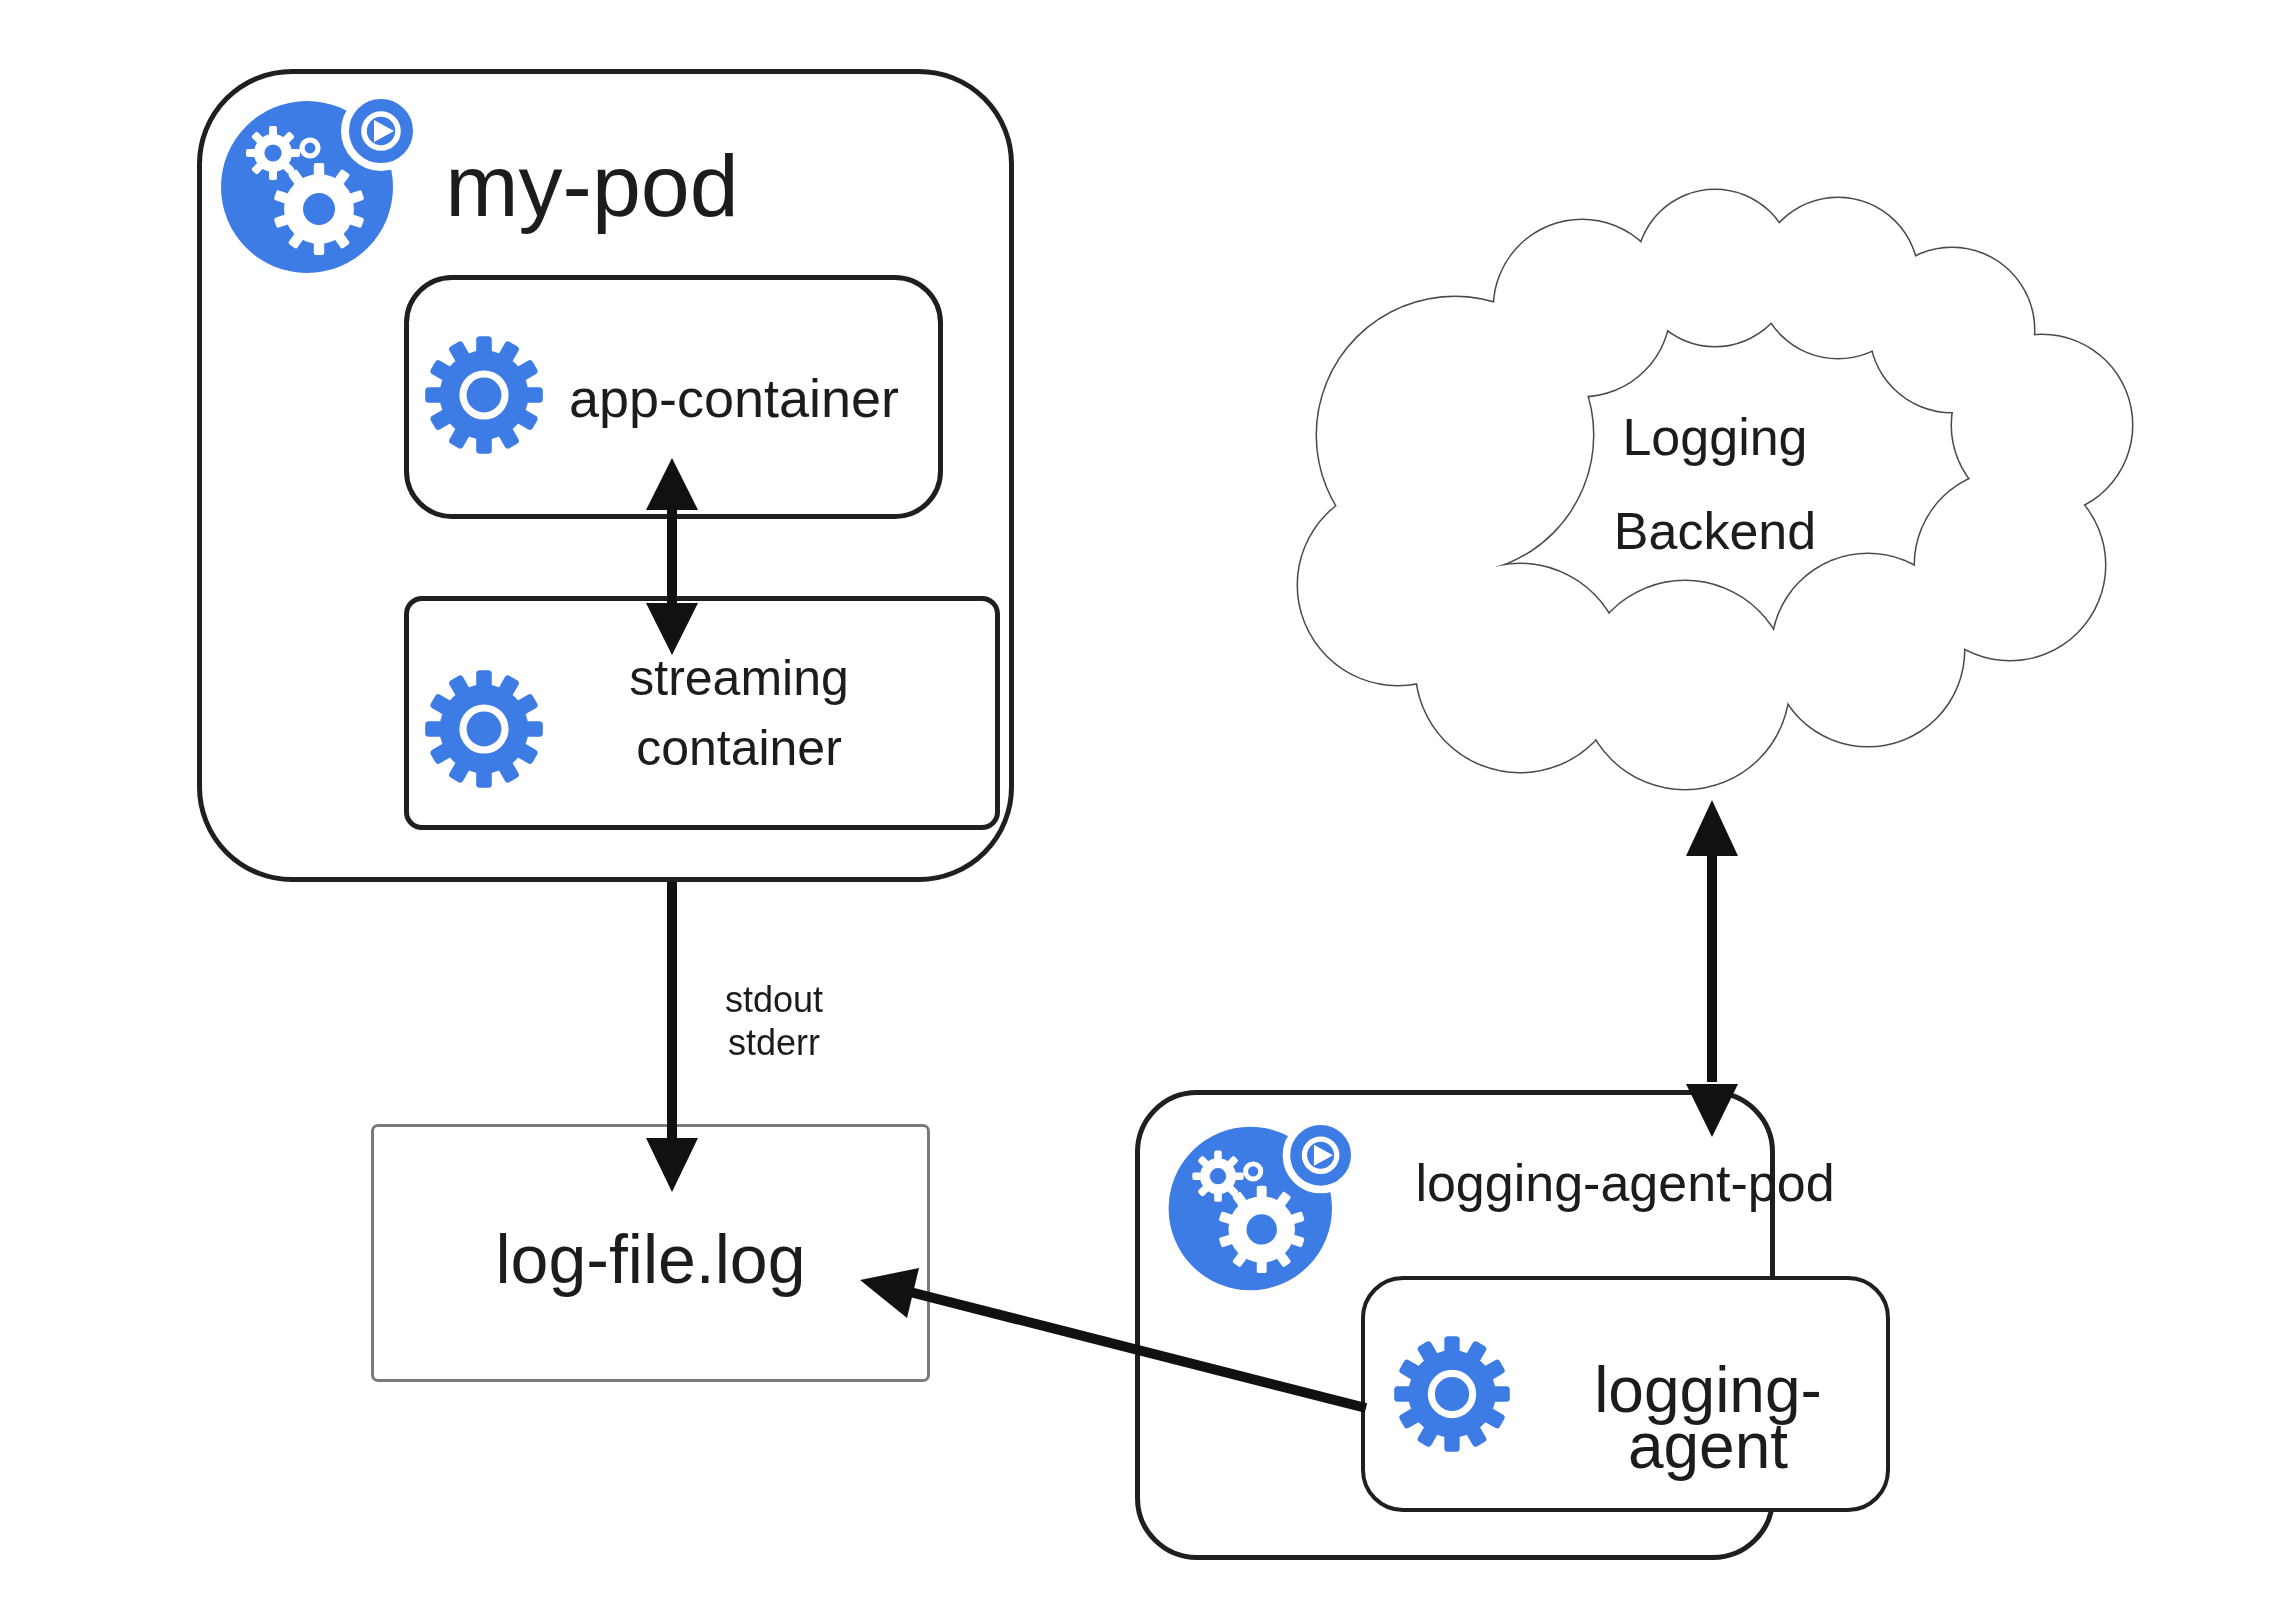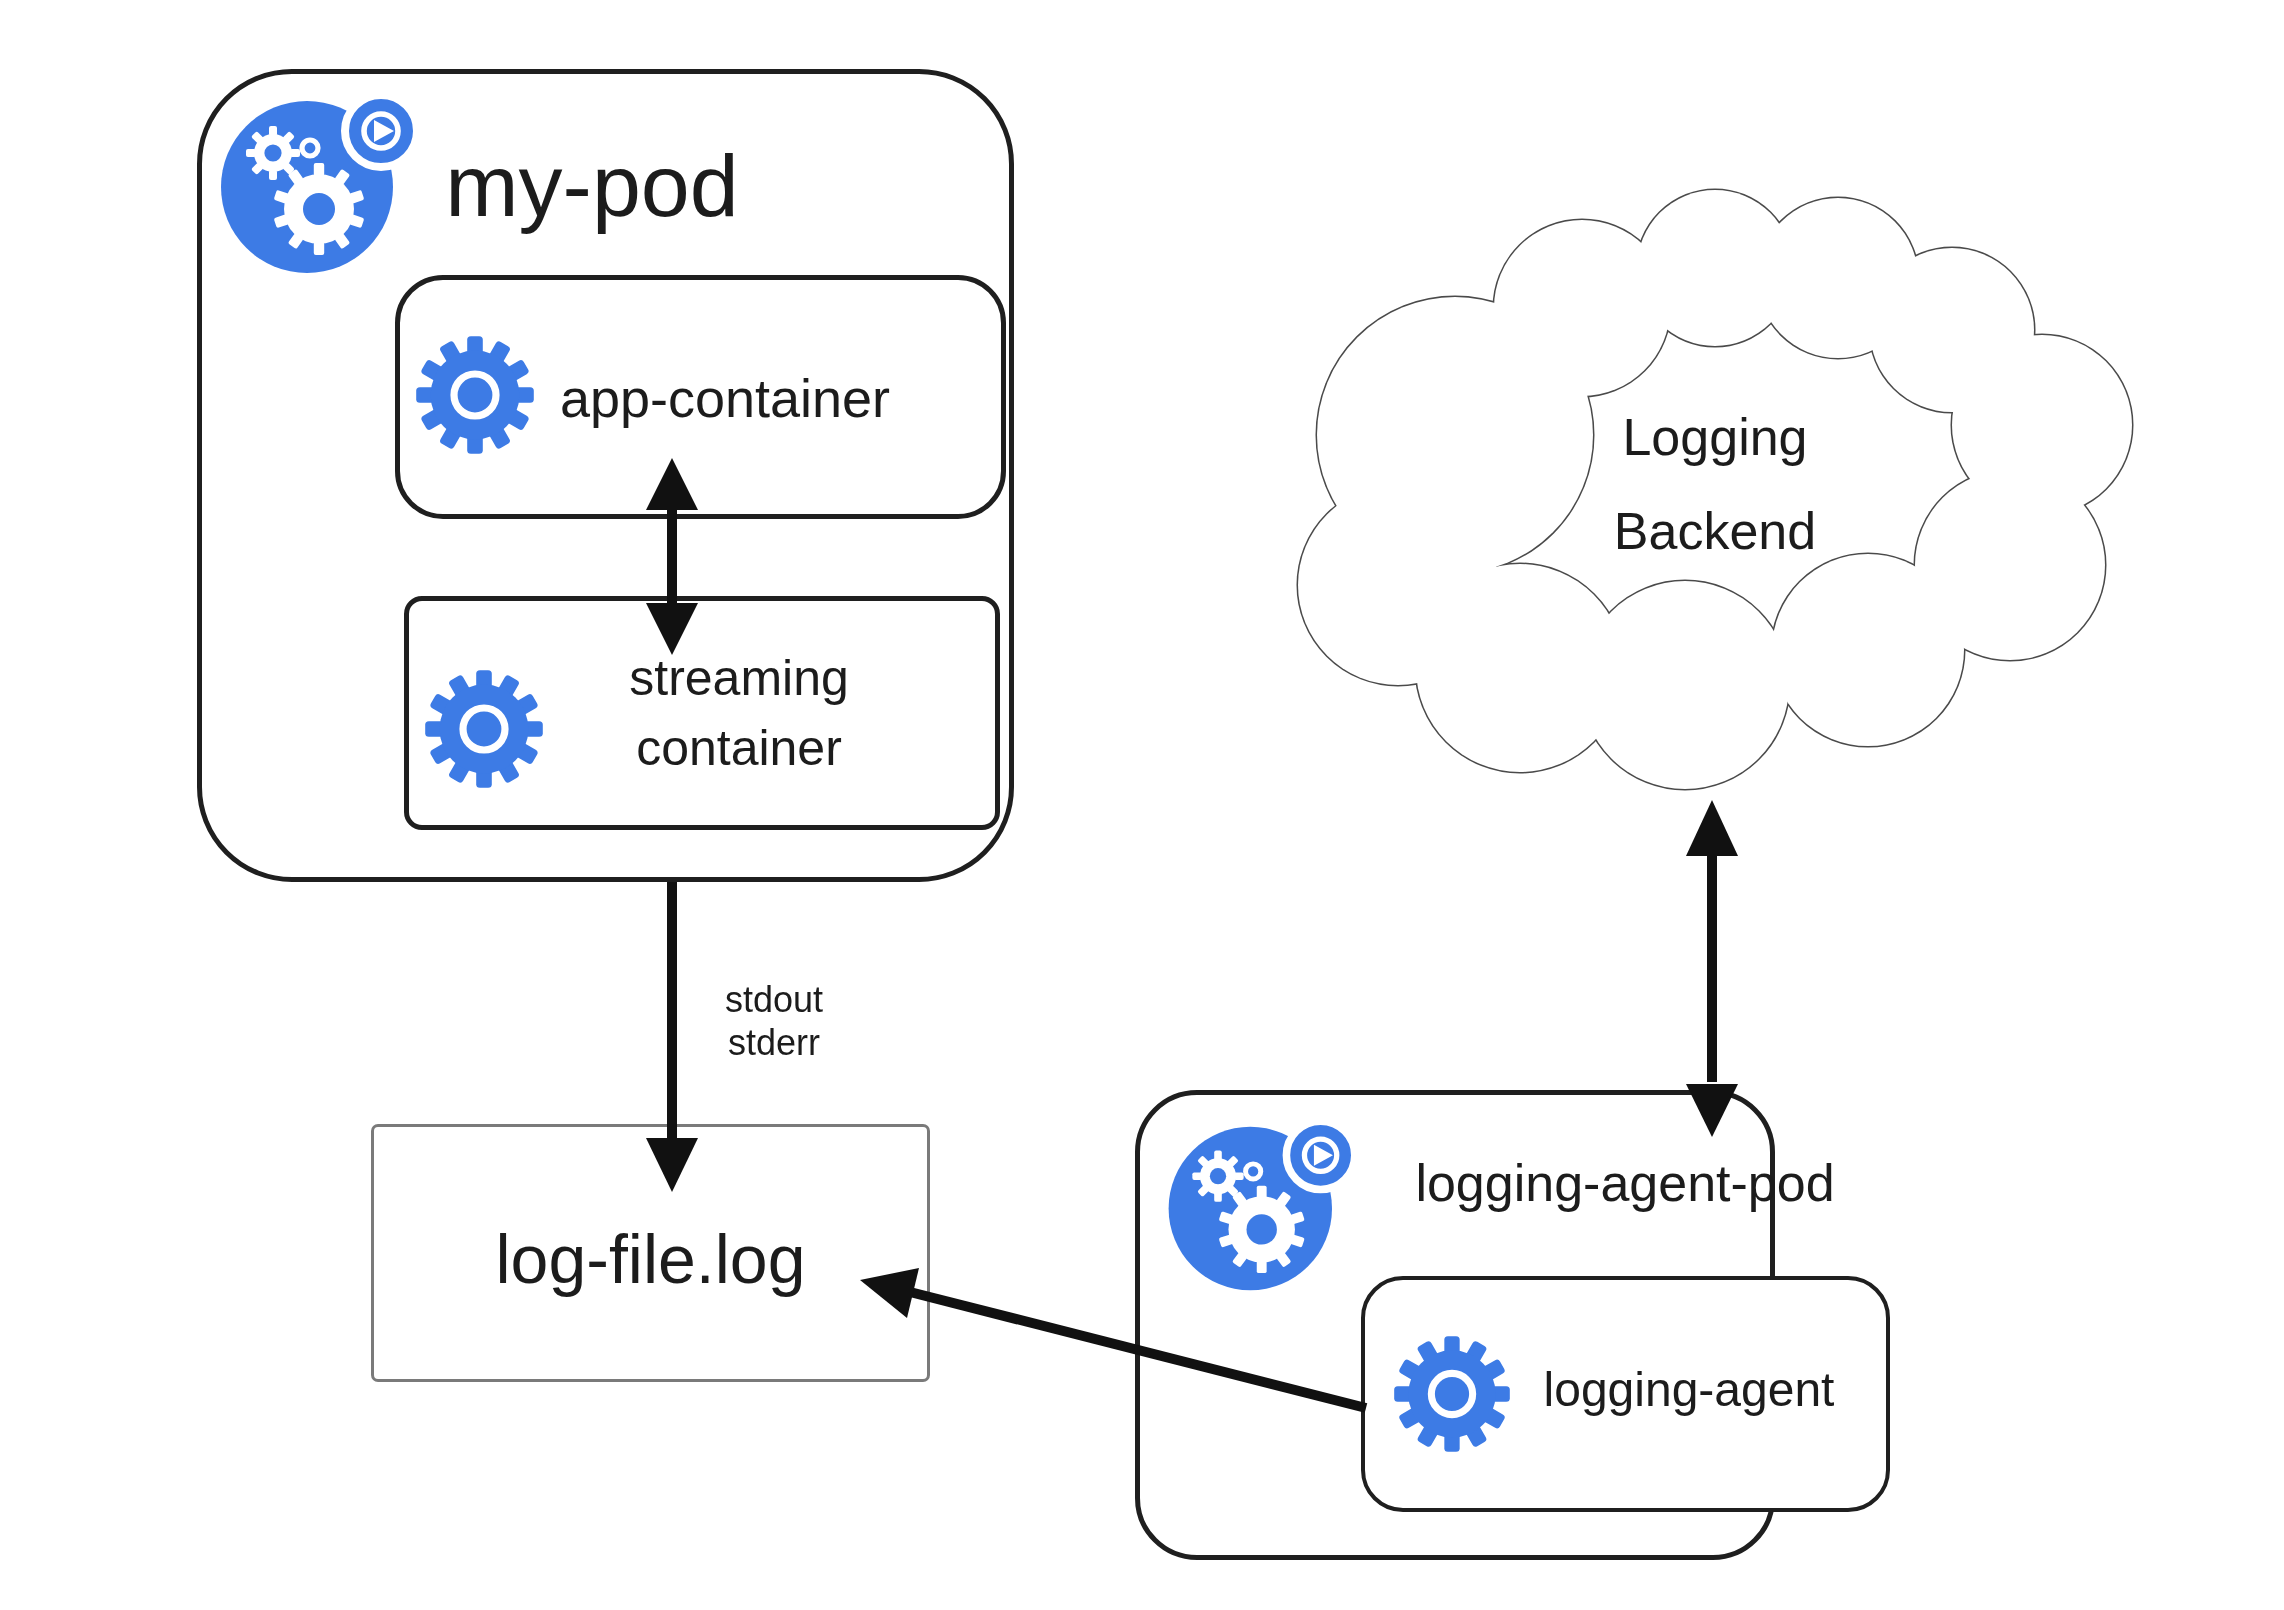--- a/index.html
+++ b/index.html
@@ -22,21 +22,21 @@
   .box{position:absolute;background:#fff;box-sizing:border-box;z-index:1;}
   .pod-box{border:5px solid var(--box-border);border-radius:95px;padding-left:28px;}
   .container-box{border:5px solid var(--box-border);border-radius:48px;}
   .label{position:absolute;white-space:pre-line;text-align:center;color:var(--text);z-index:2;}
   .icon{position:absolute;z-index:2;}
 
   
   #my-pod-box{left:197px;top:69px;width:817px;height:813px;}
   #my-pod-label{left:190px;top:64px;width:400px;font-size:88px;line-height:96px;}
   #my-pod-icon{left:11px;top:3px;}
-  #app-container-box{left:193px;top:201px;width:611px;height:244px;text-decoration:underline;}
+  #app-container-box{left:202px;top:201px;width:539px;height:244px;text-decoration:underline;}
   #app-container-icon{left:15px;top:55px;}
   #app-container-label{left:130px;top:88px;width:390px;font-size:54px;line-height:60px;}
   #streaming-container-box{left:202px;top:522px;width:596px;height:234px;border-radius:18px;}
   #streaming-container-icon{left:15px;top:68px;}
   #streaming-container-label{left:145px;top:42px;width:370px;font-size:50px;line-height:70px;}
 
   
   #log-file-box{left:371px;top:1124px;width:559px;height:258px;border:3px solid var(--log-border);border-radius:7px;}
   #log-file-label{left:0;top:97px;width:553px;font-size:68px;line-height:70px;}
 
@@ -45,21 +45,21 @@
 
   
   #logging-backend-label{left:1465px;top:390px;width:500px;font-size:52px;line-height:94px;z-index:2;}
 
   
   #logging-agent-pod-box{left:1135px;top:1090px;width:640px;height:470px;border-radius:62px;}
   #logging-agent-pod-icon{left:21px;top:9px;}
   #logging-agent-pod-label{left:250px;top:60px;width:470px;font-size:52px;line-height:56px;}
   #logging-agent-box{left:221px;top:181px;width:529px;height:236px;border-width:4px;border-radius:42px;}
   #logging-agent-icon{left:28px;top:55px;}
-  #logging-agent-label{left:144px;top:82px;width:360px;font-size:48px;line-height:56px;}
+  #logging-agent-label{left:163px;top:82px;width:360px;font-size:64px;line-height:56px;}
 
   .cloud-stroke{fill:#ffffff;stroke:#4a4a4a;stroke-width:3px;}
   .cloud-fill{fill:#ffffff;stroke:none;}
   .arrow-line{stroke:var(--arrow);stroke-width:10px;}
   .arrow-head{fill:var(--arrow);}
   .k-blue{fill:var(--kubernetes-blue);}
 </style>
 </head>
 <body>
 

